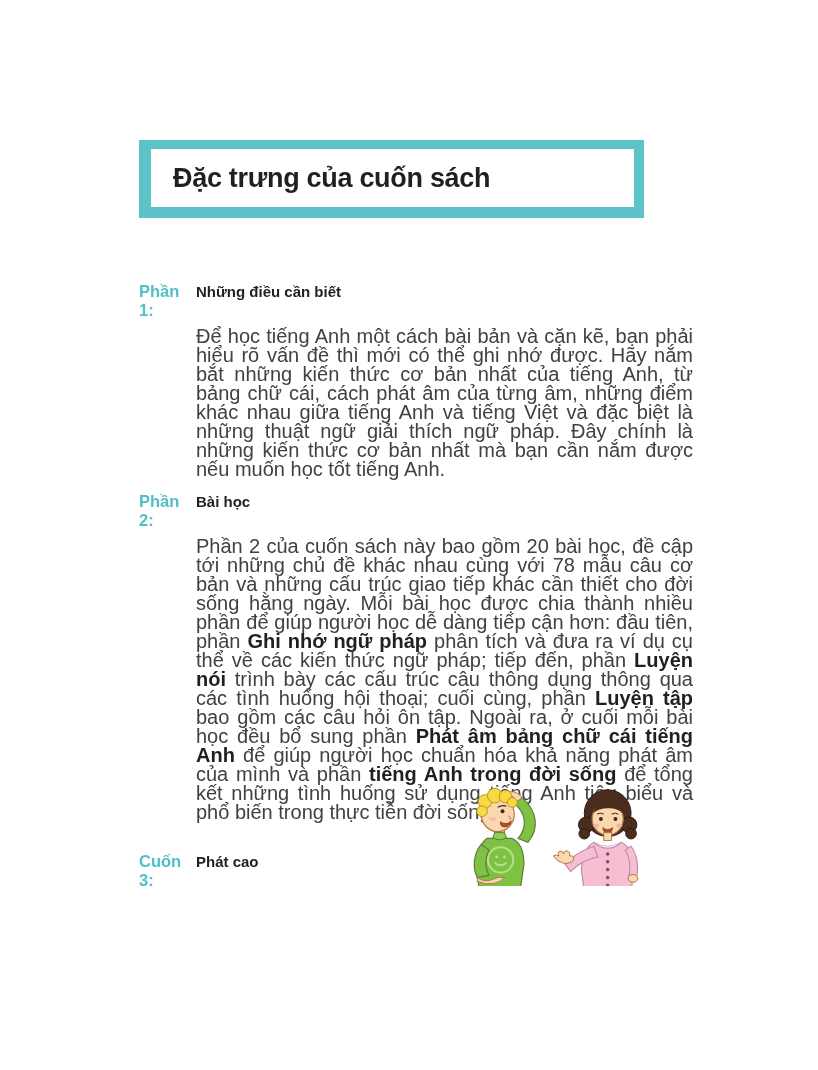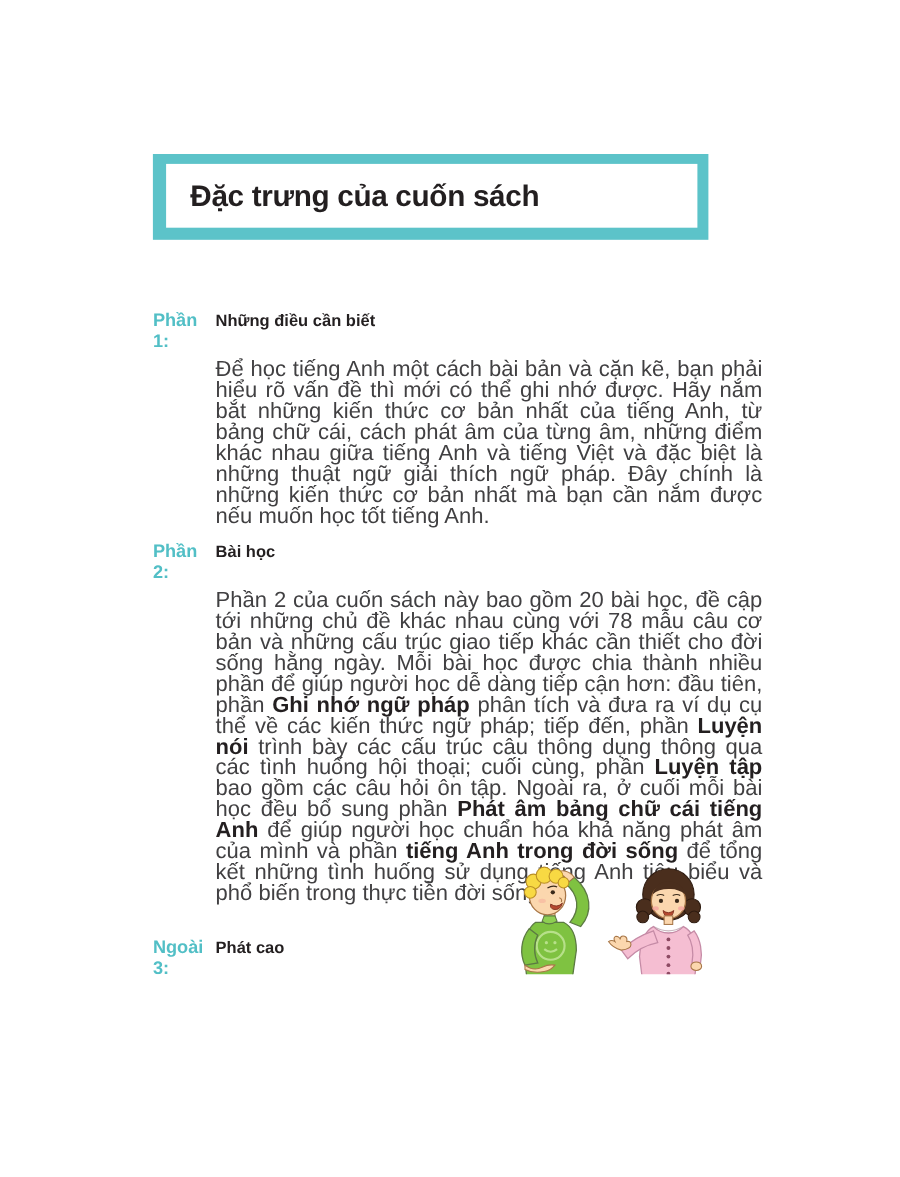--- a/index.html
+++ b/index.html
@@ -88,21 +88,21 @@
     <div class="section sec-gap-2">
       <div class="section-head">
         <span class="section-label">Phần 2:</span>
         <span class="section-heading">Bài học</span>
       </div>
       <div class="section-para"><span>Phần 2 của cuốn sách này bao gồm 20 bài học, đề cập tới những chủ đề khác nhau cùng với 78 mẫu câu cơ bản và những cấu trúc giao tiếp khác cần thiết cho đời sống hằng ngày. Mỗi bài học được chia thành nhiều phần để giúp người học dễ dàng tiếp cận hơn: đầu tiên, phần </span><span class="b">Ghi nhớ ngữ pháp</span><span> phân tích và đưa ra ví dụ cụ thể về các kiến thức ngữ pháp; tiếp đến, phần </span><span class="b">Luyện nói</span><span> trình bày các cấu trúc câu thông dụng thông qua các tình huống hội thoại; cuối cùng, phần </span><span class="b">Luyện tập</span><span> bao gồm các câu hỏi ôn tập. Ngoài ra, ở cuối mỗi bài học đều bổ sung phần </span><span class="b">Phát âm bảng chữ cái tiếng Anh</span><span> để giúp người học chuẩn hóa khả năng phát âm của mình và phần </span><span class="b">tiếng Anh trong đời sống</span><span> để tổng kết những tình huống sử dụng tiếng Anh tiêu biểu và phổ biến trong thực tiễn đời sống.</span></div>
     </div>
 
     <div class="section sec-gap-3">
       <div class="section-head">
-        <span class="section-label">Ngoài 3:</span>
+        <span class="section-label">Cuốn 3:</span>
         <span class="section-heading">Phát cao</span>
       </div>
       <div class="section-para"><span>Phần 3 được thiết kế dành cho những người có nhu cầu học tiếng Anh sâu hơn và mở rộng hơn cấp độ cơ bản. Đầu tiên, tất cả những cấu trúc ngữ pháp đã học được tổng kết và sắp xếp trong phần </span><span class="b">Tổng hợp các dạng ngữ pháp tiếng Anh cơ bản</span><span> nhằm giúp bạn dễ dàng theo dõi hơn. Tiếp đến, những từ vựng tiếng Anh thường gặp trong thực tiễn giao tiếp hàng ngày được trình bày ở phần </span><span class="b">Từ vựng tiếng Anh thông dụng.</span></div>
     </div>
 
   </div>
 
   <div class="illustration">
     <svg viewBox="0 0 220 150" width="216" height="146" xmlns="http://www.w3.org/2000/svg">
       <defs>

